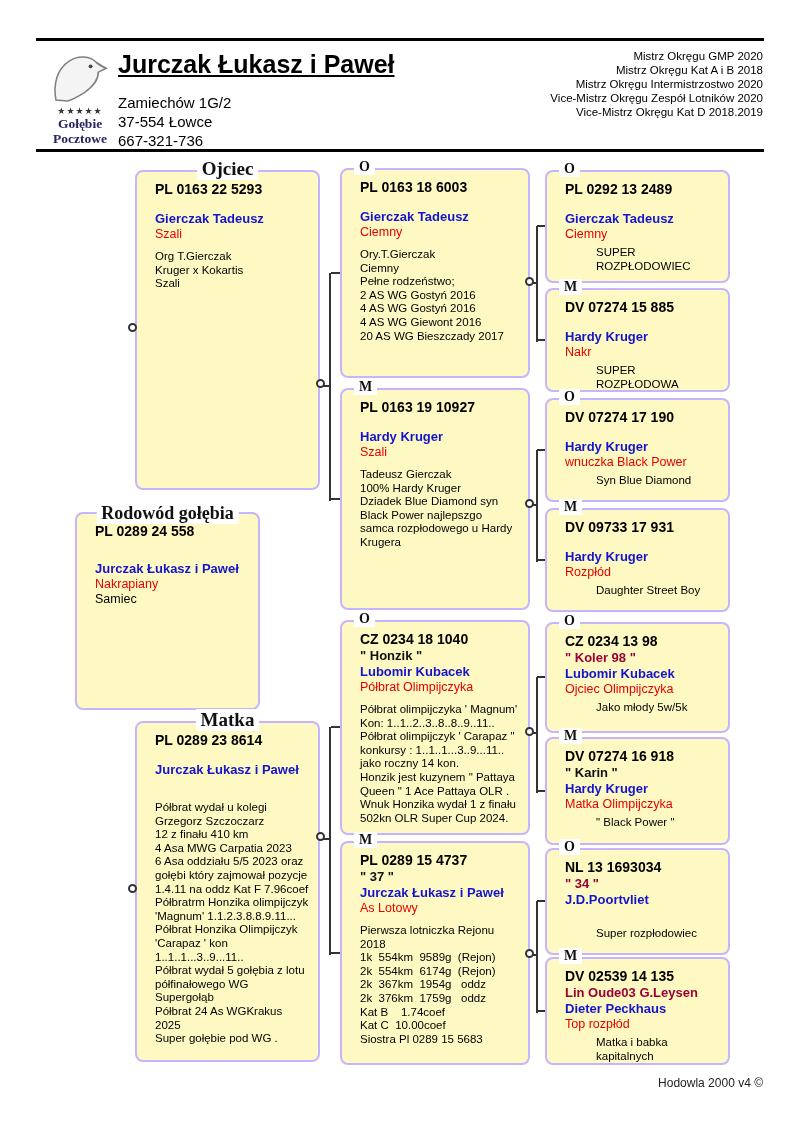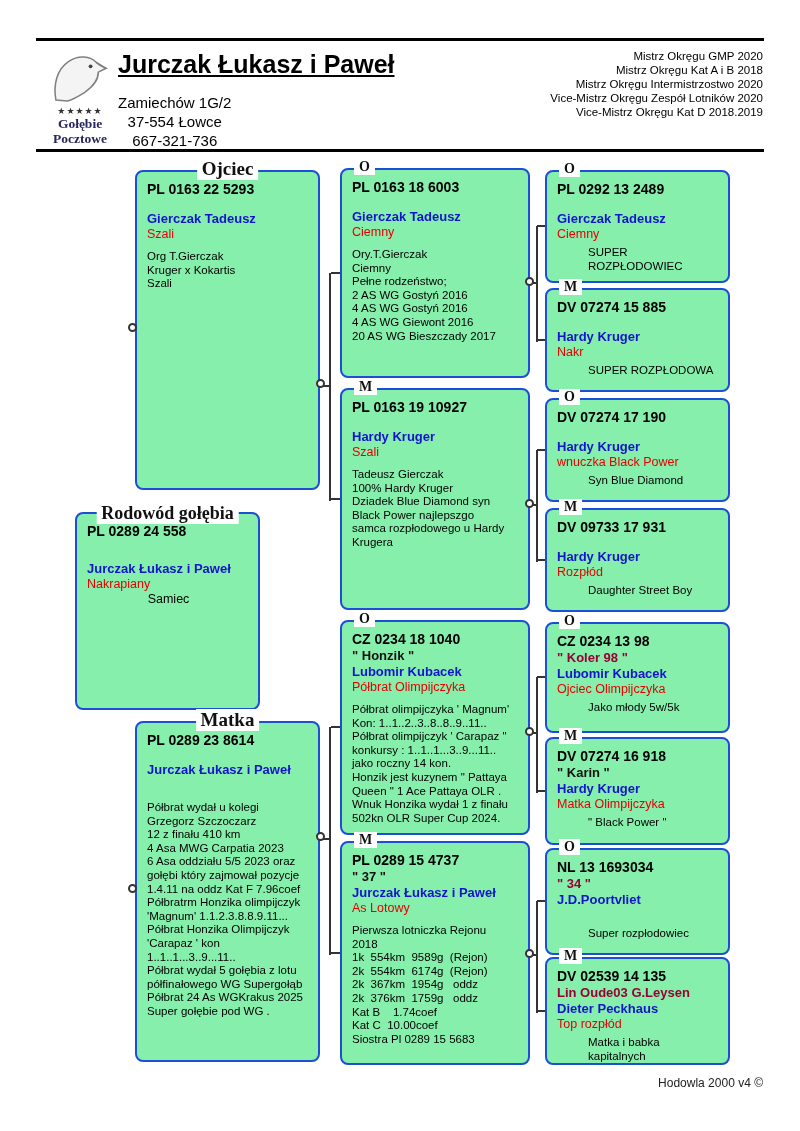--- a/index.html
+++ b/index.html
@@ -10,43 +10,43 @@
   }
   .rule { position:absolute; left:36px; width:728px; height:3px; background:#000; }
 
   
   .logo { position:absolute; left:40px; top:50px; width:80px; text-align:center; }
   .logo-stars { font-size:9px; color:#333; letter-spacing:1px; line-height:10px; }
   .logo-text { font-family:"Liberation Serif", serif; font-weight:bold; font-size:13.5px;
                color:#26265e; line-height:15px; }
   .page-title { position:absolute; left:118px; top:50px; font-size:25px; font-weight:bold;
                 text-decoration:underline; }
-  .address { position:absolute; left:118px; top:93px; font-size:15px; line-height:19px;text-align:center; }
+  .address { position:absolute; left:118px; top:93px; font-size:15px; line-height:19px; }
   .achievements { position:absolute; top:49px; right:37px; width:320px; text-align:right;
                   font-size:11.5px; line-height:14px; }
 
   
-  .box { position:absolute; border:2px solid #1d4ed8; border-radius:8px; background:#86efac;
-         padding:9px 8px 6px 10px; }
+  .box { position:absolute; border:2px solid #c4b5fd; border-radius:8px; background:#fef9c3;
+         padding:9px 8px 6px 18px; }
   .legend { position:absolute; background:#fff; padding:0 5px;
             font-family:"Liberation Serif", serif; font-weight:bold; color:#111; white-space:nowrap; }
   .legend-big { left:50%; transform:translateX(-50%); top:-14px; font-size:19px; }
   .legend-med { left:50%; transform:translateX(-50%); top:-11px; font-size:18px; }
   .legend-om  { left:12px; top:-11px; font-size:14px; }
 
   .ring  { font-size:14px; font-weight:bold; line-height:17px; margin-bottom:13px; }
   .has-alias .ring { margin-bottom:0; }
   .subject .ring { margin-bottom:21px; }
   .alias { font-size:13px; font-weight:bold; line-height:16px; color:#111; }
   .alias.maroon { color:#990033; }
   .bname { font-size:13px; font-weight:bold; line-height:16px; color:#1414cc; }
   .trait { font-size:12.5px; line-height:15px; min-height:15px; color:#e60000; }
   .notes { font-size:11.5px; line-height:13.6px; margin-top:8px; white-space:pre-wrap; }
   .small .notes { margin-top:4px;margin-left:31px; }
-  .subject .notes { margin-top:1px; font-size:12.5px;text-align:center; }
+  .subject .notes { margin-top:1px; font-size:12.5px; }
 
   
   .vline { position:absolute; width:2px; background:#333; }
   .hline { position:absolute; height:2px; background:#333; }
   .bump  { position:absolute; width:9px; height:9px; background:#fff;
            border:2px solid #333; border-radius:50%; }
 
   .footer { position:absolute; top:1076px; right:37px; font-size:12px; color:#222; }
 </style>
 </head>

